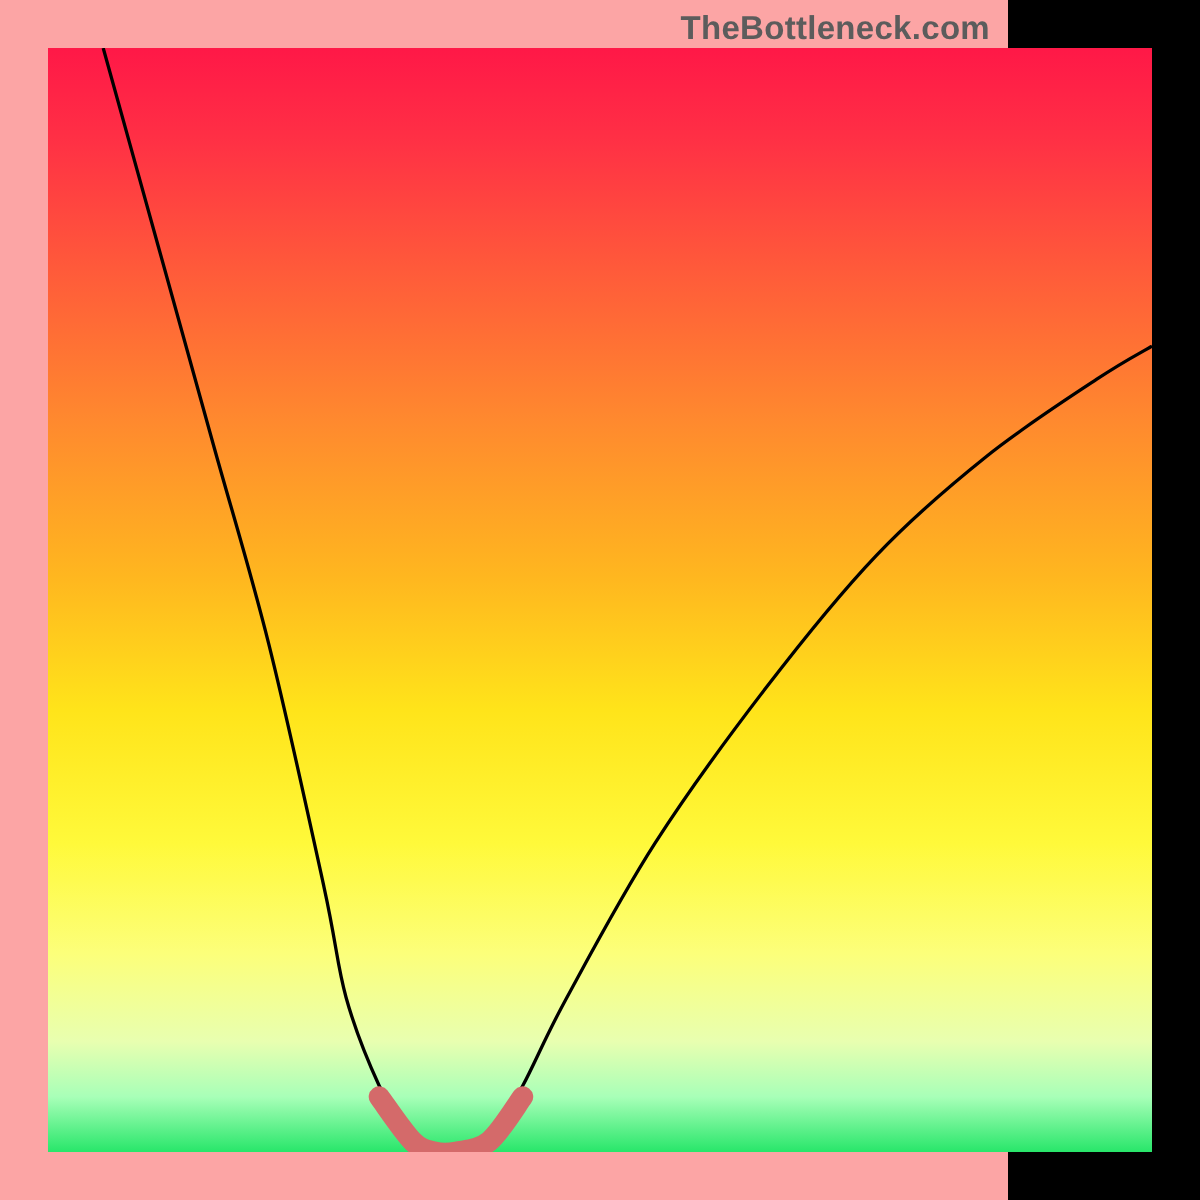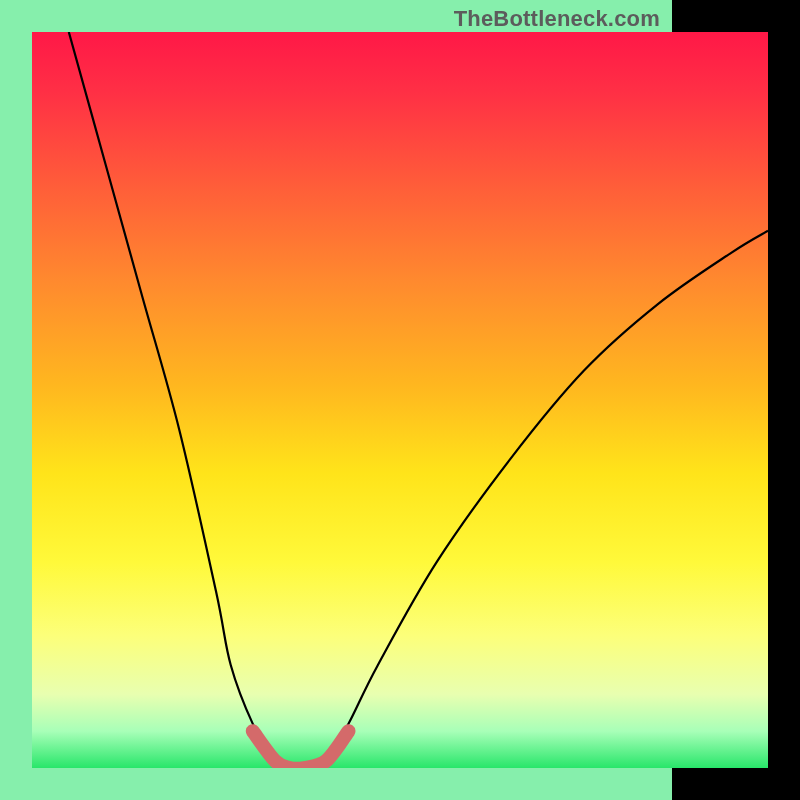--- a/index.html
+++ b/index.html
@@ -1,16 +1,16 @@
 <!DOCTYPE html>
 <html><head>
 <meta charset="utf-8">
 <style>
   html,body{margin:0;padding:0;width:800px;height:800px;background:#000;overflow:hidden;font-family:Arial,Helvetica,sans-serif}
-  .frame{position:absolute;left:0;top:0;width:672px;height:800px;background:#86efac}
+  .frame{position:absolute;left:0;top:0;width:672px;height:800px;background:#fca5a5}
   .plot{position:absolute;left:32px;top:32px;width:736px;height:736px;
         background:linear-gradient(to bottom,
           #ff1847 0%,
           #ff2f45 8%,
           #ff5a3a 20%,
           #ff8a2e 34%,
           #ffb71f 48%,
           #ffe41a 60%,
           #fff93a 72%,
           #fcff7a 82%,

